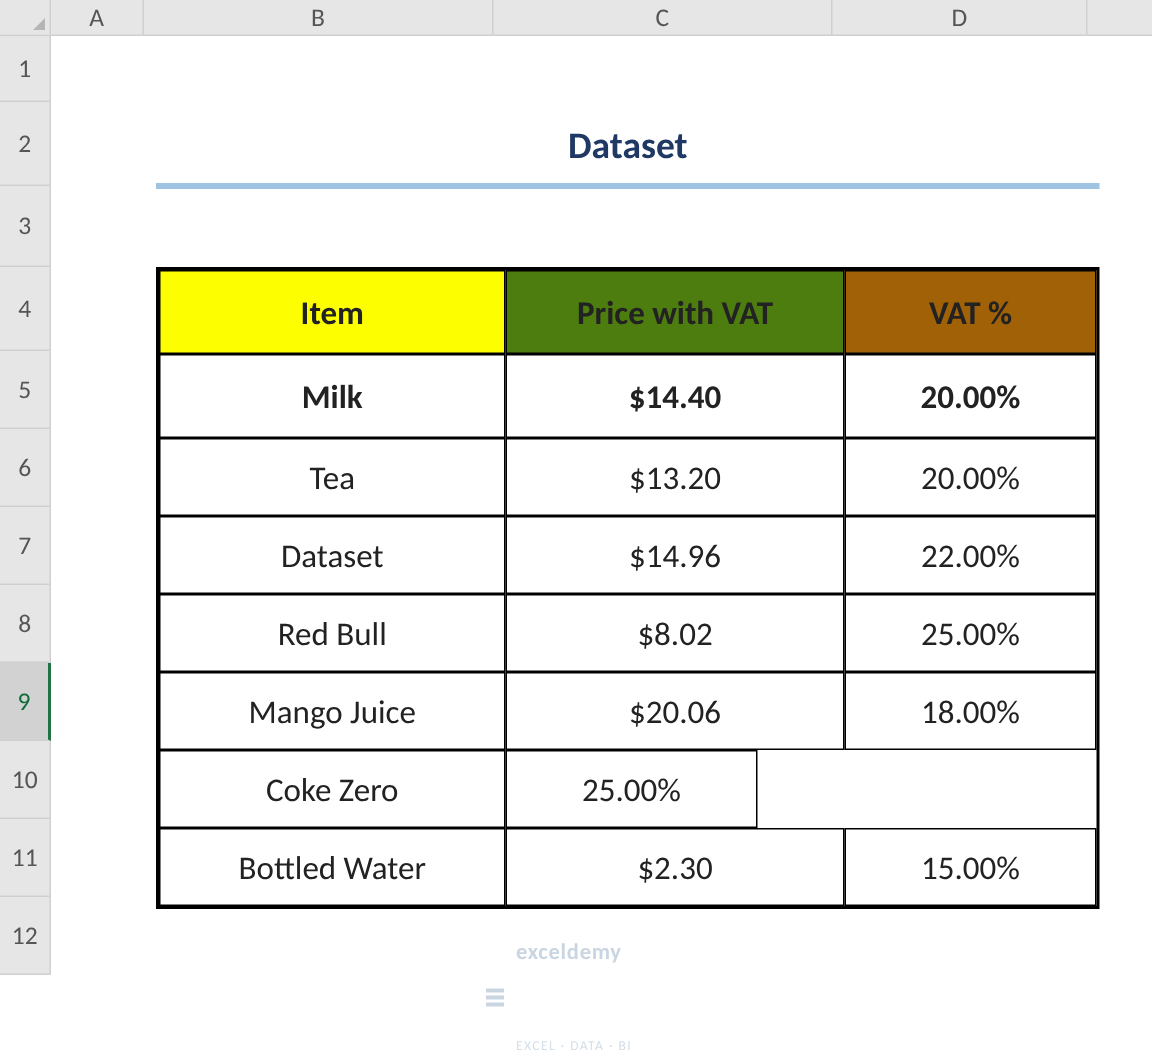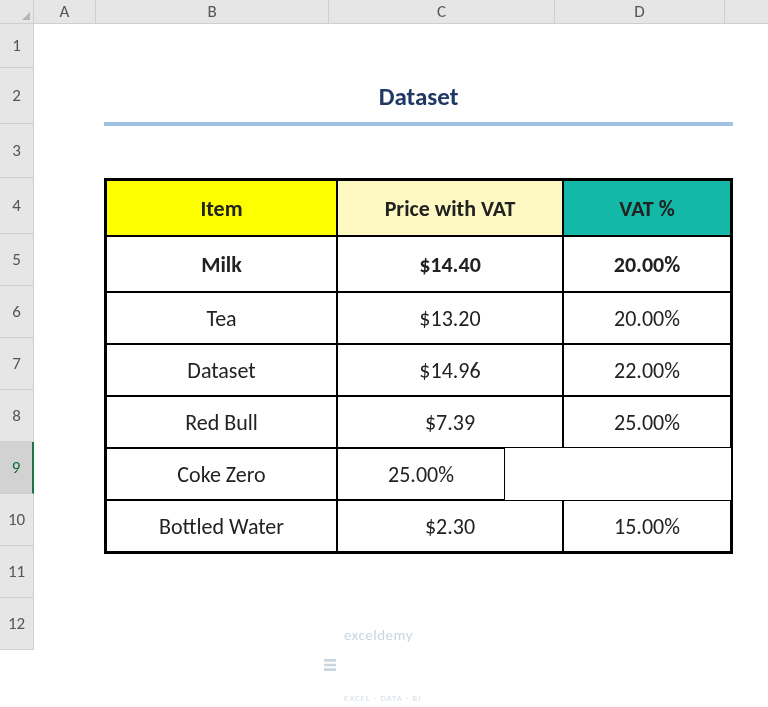--- a/index.html
+++ b/index.html
@@ -117,33 +117,33 @@
     height: 52px;
   }
   .dt-row:first-child .dt-cell {
     font-weight: bold;
     height: 56px;
   }
   .cB { width: 231px; }
   .cC { width: 226px; }
   .cD { width: 168px; }
   .hd-b { background: #fdff00; }
-  .hd-c { background: #fef9c3; }
-  .hd-d { background: #14b8a6; }
+  .hd-c { background: #4d7c0f; }
+  .hd-d { background: #a16207; }
   .watermark {
     position: absolute;
     left: 280px;
     top: 602px;
     font-size: 15px;
     color: #c9d6e2;
     display:flex;
     align-items:center;
     gap:6px;
   }
-  .watermark .wm-main { font-weight:400; letter-spacing:0.5px;}
+  .watermark .wm-main { font-weight:700; letter-spacing:0.5px;}
   .watermark .wm-sub { font-size:9px; letter-spacing:1px; display:block; color:#d4dee8;margin-top:48px;}
   .wm-icon {
     width:16px;height:16px;
     fill:#c9d6e2;
   }
 </style>
 </head>
 <body>
 
 <div class="sheet">
@@ -195,22 +195,27 @@
             <div class="dt-cell cC">$13.20</div>
             <div class="dt-cell cD">20.00%</div>
           </div>
           <div class="dt-row">
             <div class="dt-cell cB">Dataset</div>
             <div class="dt-cell cC">$14.96</div>
             <div class="dt-cell cD">22.00%</div>
           </div>
           <div class="dt-row">
             <div class="dt-cell cB">Red Bull</div>
-            <div class="dt-cell cC">$7.39</div>
+            <div class="dt-cell cC">$8.02</div>
             <div class="dt-cell cD">25.00%</div>
+          </div>
+          <div class="dt-row">
+            <div class="dt-cell cB">Mango Juice</div>
+            <div class="dt-cell cC">$20.06</div>
+            <div class="dt-cell cD">18.00%</div>
           </div>
           <div class="dt-row">
             <div class="dt-cell cB">Coke Zero</div>
             <div class="dt-cell cD">25.00%</div>
           </div>
           <div class="dt-row">
             <div class="dt-cell cB">Bottled Water</div>
             <div class="dt-cell cC">$2.30</div>
             <div class="dt-cell cD">15.00%</div>
           </div>

